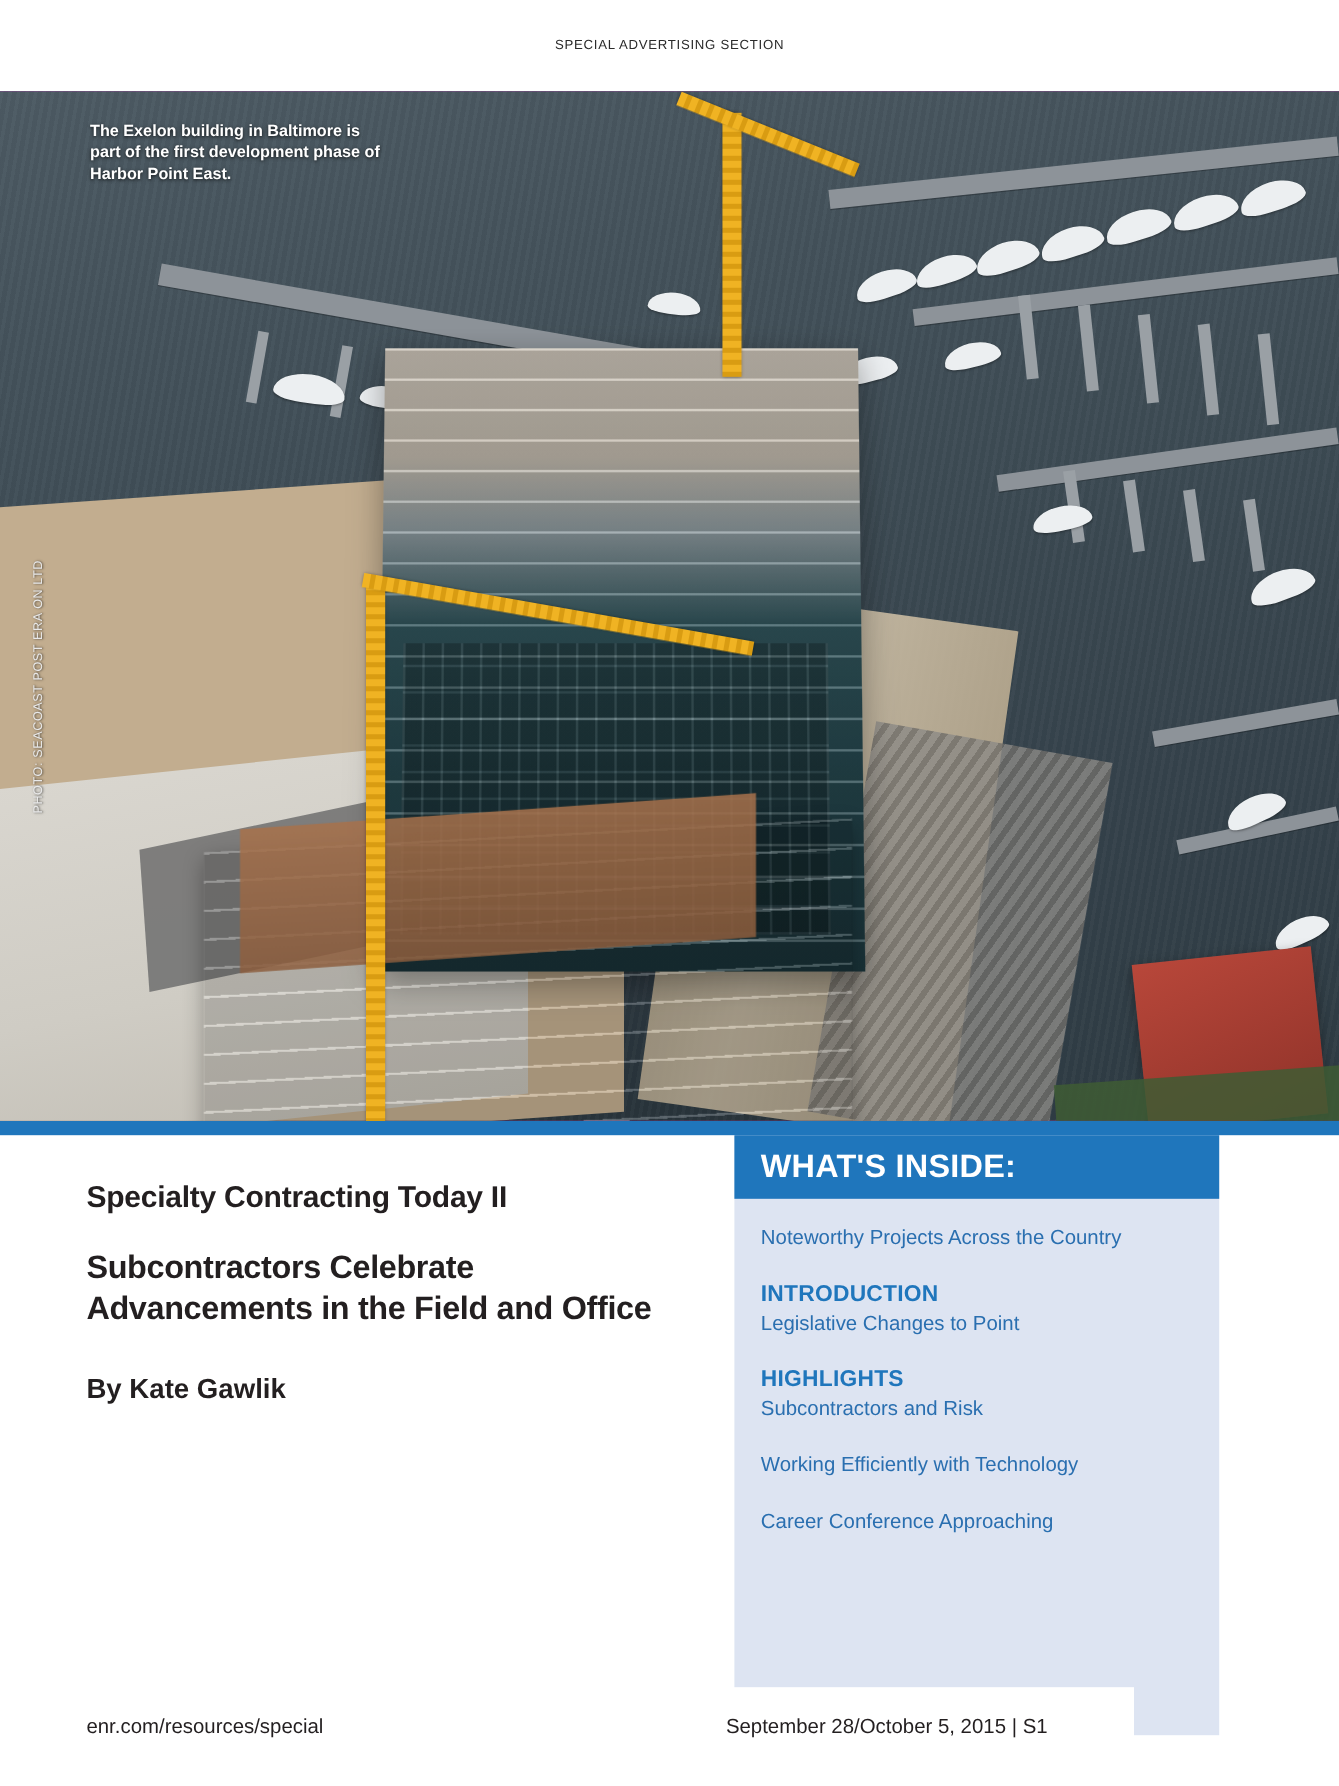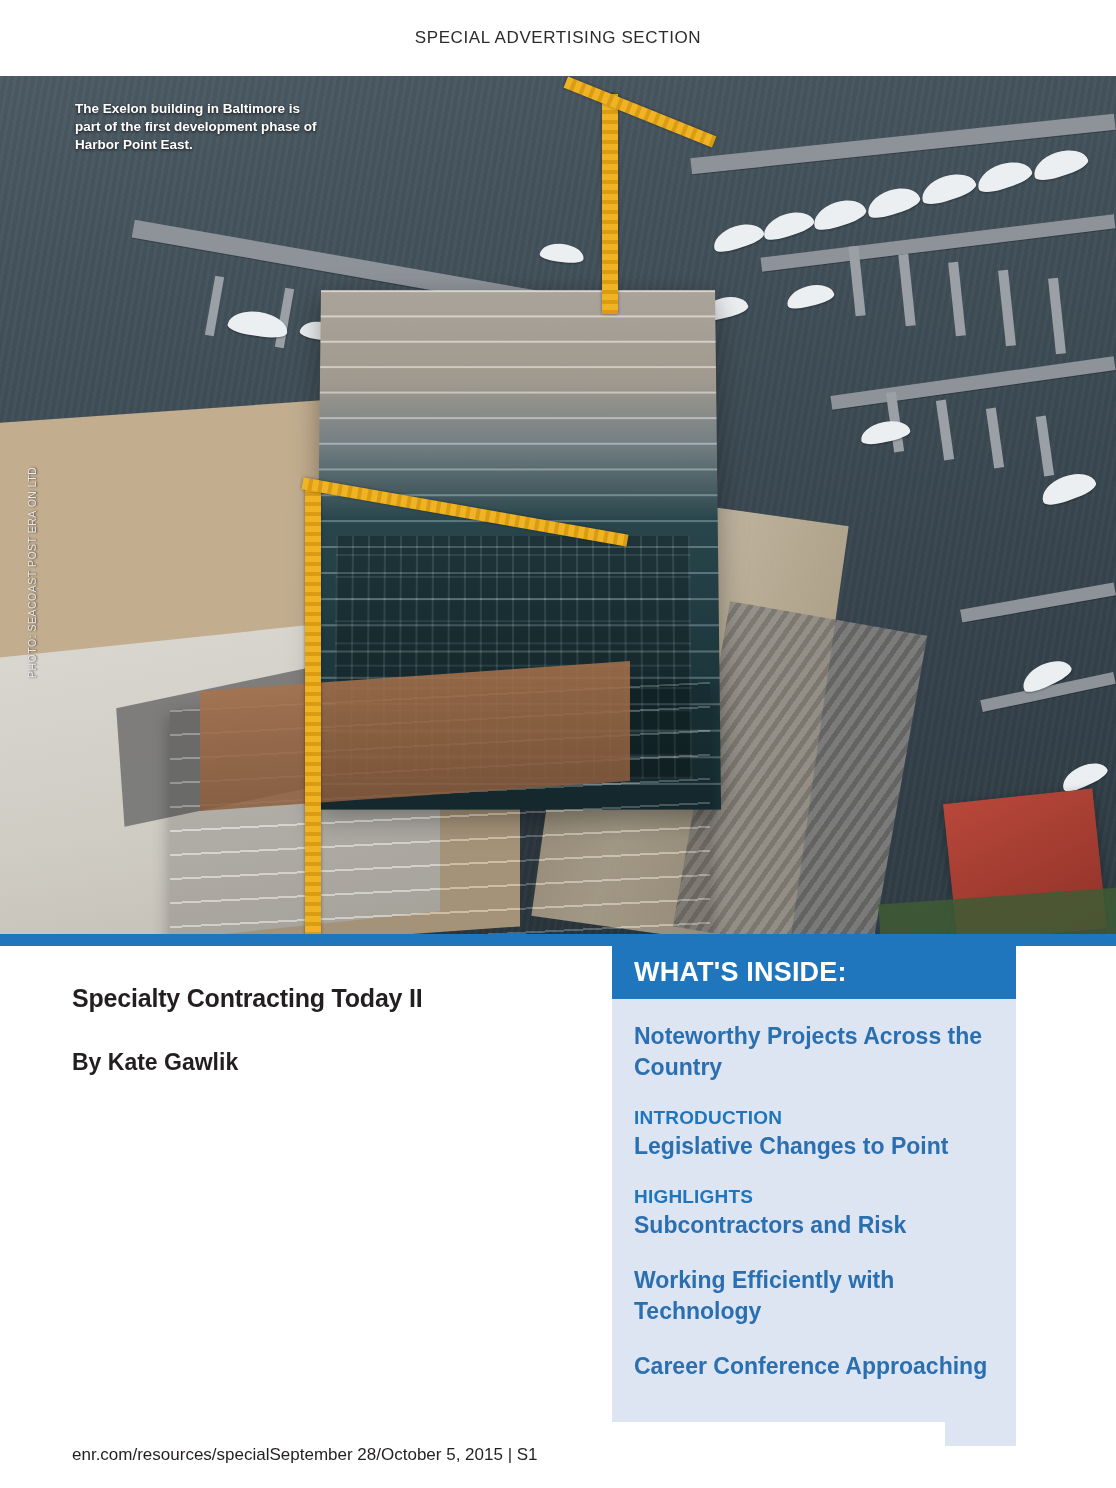--- a/index.html
+++ b/index.html
@@ -18,21 +18,21 @@
 
   
   .page-header {
     height: 76px;
     display: flex;
     align-items: center;
     justify-content: center;
     background: #ffffff;
   }
   .page-header .label {
-    font-size: 17px;
+    font-size: 11px;
     letter-spacing: 0.6px;
     color: #2b2b2b;
     font-weight: 400;
   }
 
   
   .hero {
     position: relative;
     width: 1116px;
     height: 858px;
@@ -307,36 +307,35 @@
     margin-bottom: 24px;
   }
   .inside-item .lbl {
     font-size: 19px;
     font-weight: bold;
     color: #1f76bc;
     letter-spacing: .2px;
     margin-bottom: 2px;
   }
   .inside-item .txt {
-    font-size: 23px;
+    font-size: 17px;
     line-height: 1.35;
     color: #2a6fb0;
-    font-weight: bold;
   }
 
   
   .footer {
     position: absolute;
     left: 0;
-    bottom: 0;
+    bottom: 16px;
     width: 945px;
     height: 66px;
     display: flex;
     align-items: center;
-    justify-content: flex-start;
+    justify-content: space-between;
     padding: 0 72px;
     box-sizing: border-box;
     background: #ffffff;
     font-size: 17px;
     color: #231f20;
   }
 </style>
 </head>
 <body>
 
@@ -411,20 +410,21 @@
   <div class="caption">The Exelon building in Baltimore is part of the first development phase of Harbor Point East.</div>
   <div class="photo-credit">PHOTO: SEACOAST POST ERA ON LTD</div>
 </div>
 
 <div class="blue-rule"></div>
 
 <div class="lower">
 
   <div class="left-col">
     <div class="kicker">Specialty Contracting Today II</div>
+    <div class="deck">Subcontractors Celebrate Advancements in the Field and Office</div>
     <div class="byline">By Kate Gawlik</div>
   </div>
 
   <div class="right-col">
     <div class="right-inner">
       <div class="inside-head">WHAT'S INSIDE:</div>
       <div class="inside-body">
 
         <div class="inside-item">
           <div class="txt">Noteworthy Projects Across the Country</div>

